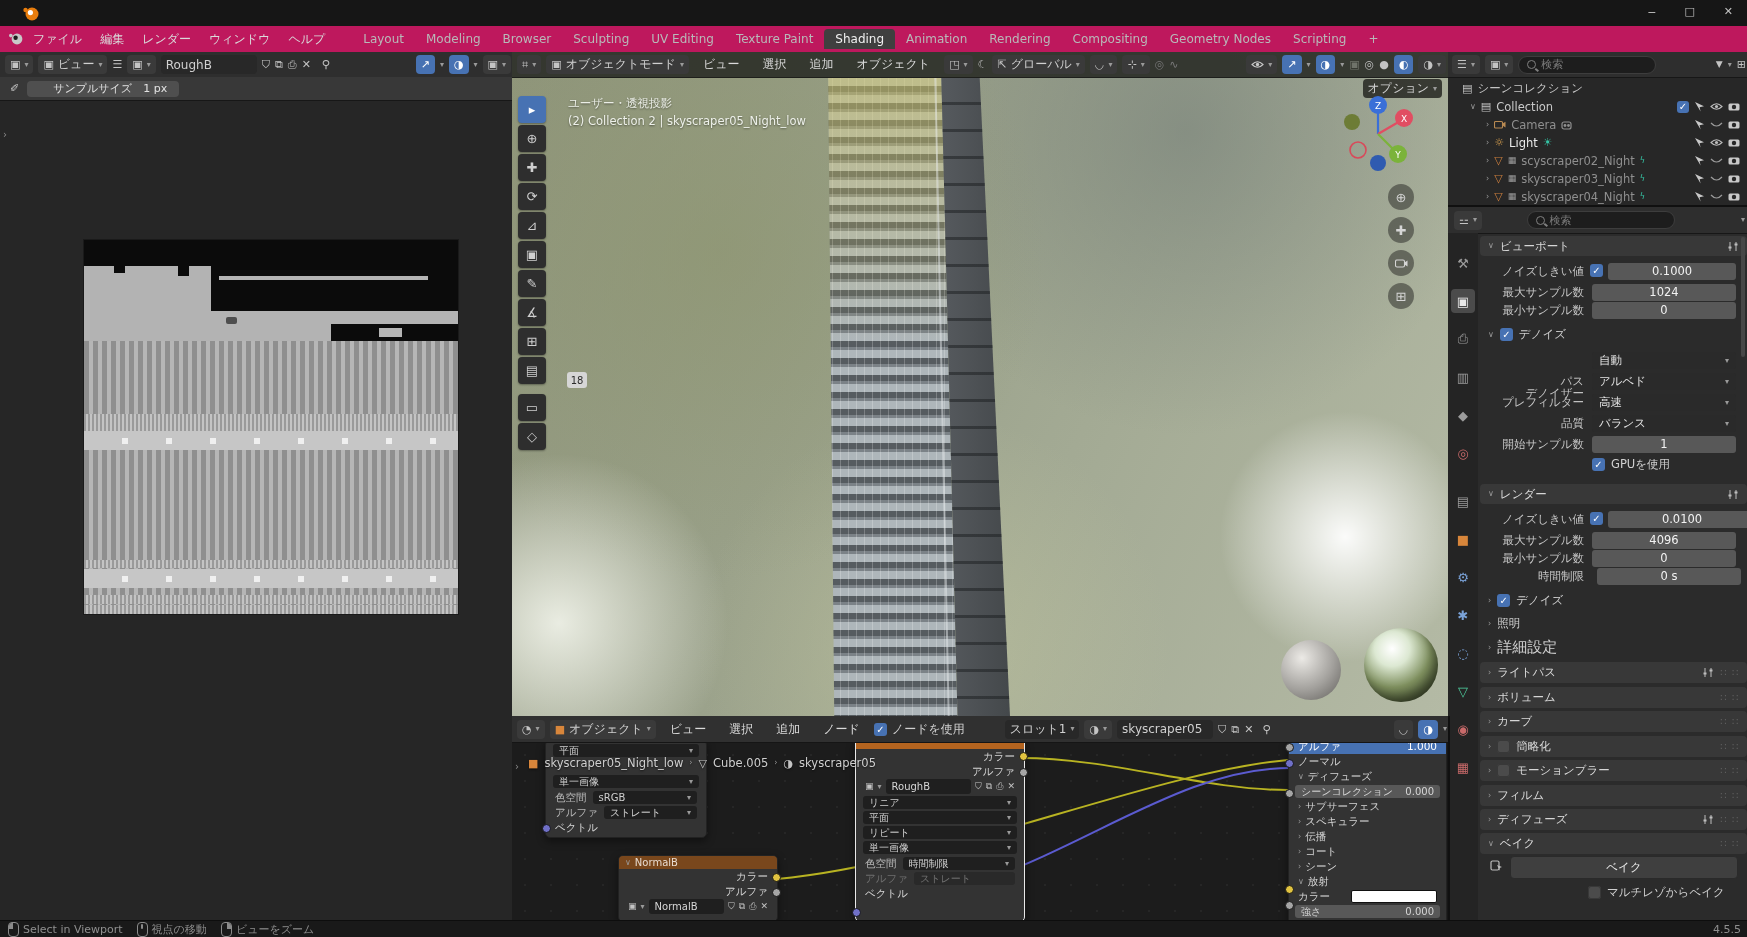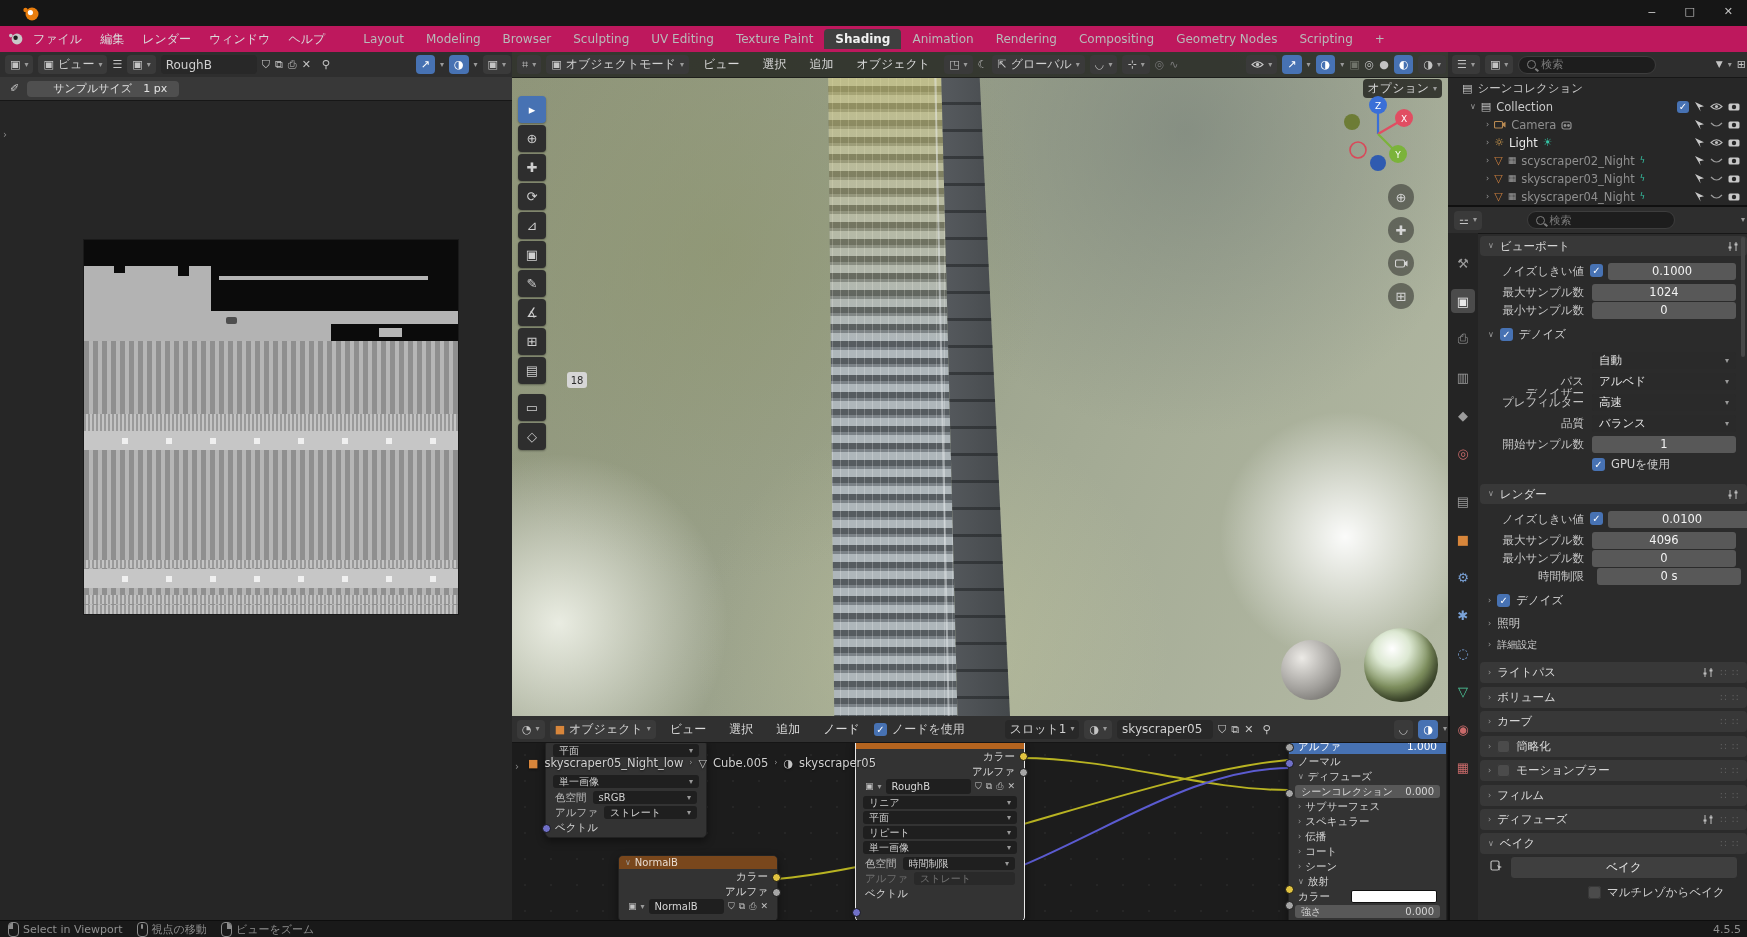--- a/index.html
+++ b/index.html
@@ -5,21 +5,21 @@
   html,body{margin:0;padding:0;background:#0e0e0e;}
   #root{position:relative;width:1747px;height:937px;background:#1b1b1b;overflow:hidden;
         font-family:"DejaVu Sans","Liberation Sans",sans-serif;font-size:12px;color:#d0d0d0;
         -webkit-font-smoothing:antialiased;}
   .ab{position:absolute;}
   .row{display:flex;align-items:center;}
   .ic{color:#c4c4c4;font-size:11px;line-height:1;}
   .ddv{color:#9a9a9a;font-size:8px;line-height:1;}
   .menu{padding:0 9px;color:#dadada;font-size:12px;}
   .tab{padding:3px 11px;color:#b9b9b9;font-size:12px;border-radius:4px 4px 0 0;}
-  .tab.active{background:#3f3f3f;color:#f0f0f0;font-weight:bold;}
+  .tab.active{background:#3f3f3f;color:#f0f0f0;}
   .chip{display:inline-flex;align-items:center;gap:4px;padding:0 5px;height:19px;border-radius:4px;background:#3a3a3a;}
   .chip.dark{background:#282828;}
   .chip.blue{background:#4772b3;}
   .chip.blue .ic{color:#fff;}
   .hdr{background:#2e2e2e;border-bottom:1px solid #171717;}
   .searchbox{display:flex;align-items:center;gap:5px;background:#1d1d1d;border:1px solid #3d3d3d;border-radius:10px;padding:0 8px;color:#7d7d7d;}
   .lens{width:7px;height:7px;border:1.5px solid #808080;border-radius:50%;position:relative;flex:0 0 auto;}
   .lens::after{content:"";position:absolute;width:4px;height:1.5px;background:#808080;right:-4px;bottom:-2px;transform:rotate(40deg);}
   .panel-bar{position:absolute;background:#383838;border-radius:4px;display:flex;align-items:center;gap:6px;color:#dcdcdc;padding:0 8px;font-size:11.5px;}
   .plabel{position:absolute;text-align:right;color:#c6c6c6;font-size:11.5px;white-space:nowrap;}
@@ -253,20 +253,24 @@
           <span class="ddv">▾</span>
         </span>
       <span style="width:2px;"></span>
     </div>
 
     <span class="chip ab" style="right:6px;top:27px;background:rgba(44,46,40,.9);">
       <span>オプション</span>
       <span class="ddv">▾</span>
     </span>
 
+    <div class="ab" style="left:56px;top:44px;font-size:11.5px;color:#eef1ea;text-shadow:0 1px 2px rgba(0,0,0,.45);">
+      <div>ユーザー・透視投影</div>
+      <div style="margin-top:3px;">(2) Collection 2 | skyscraper05_Night_low</div>
+    </div>
 
     <div class="ab" style="left:6px;top:44px;display:flex;flex-direction:column;gap:2px;">
       <div class="toolbtn active">
           <span>▸</span>
         </div>
       <div class="toolbtn">
           <span>⊕</span>
         </div>
       <div class="toolbtn">
           <span>✚</span>
@@ -617,21 +621,21 @@
       <span class="ddv">›</span>
       <span class="cb"><span>✓</span></span>
       <span style="font-size:11.5px;">デノイズ</span>
     </div>
     <div class="ab row" style="left:40px;top:409px;gap:6px;">
       <span class="ddv">›</span>
       <span style="font-size:11.5px;">照明</span>
     </div>
     <div class="ab row" style="left:40px;top:431px;gap:6px;">
       <span class="ddv">›</span>
-      <span style="font-size:10px;">詳細設定</span>
+      <span style="font-size:15px;">詳細設定</span>
     </div>
 
     <div class="panel-bar" style="left:32px;top:455px;width:251px;height:21px;">
       <span class="ddv">›</span>
       <span>ライトパス</span>
       <span style="flex:1;"></span>
       <svg width="12" height="11" viewBox="0 0 12 11">
           <line x1="3" y1="1" x2="3" y2="10" stroke="#bdbdbd"></line>
           <line x1="9" y1="1" x2="9" y2="10" stroke="#bdbdbd"></line>
           <rect x="1.5" y="5.5" width="3" height="2" fill="#bdbdbd"></rect>

